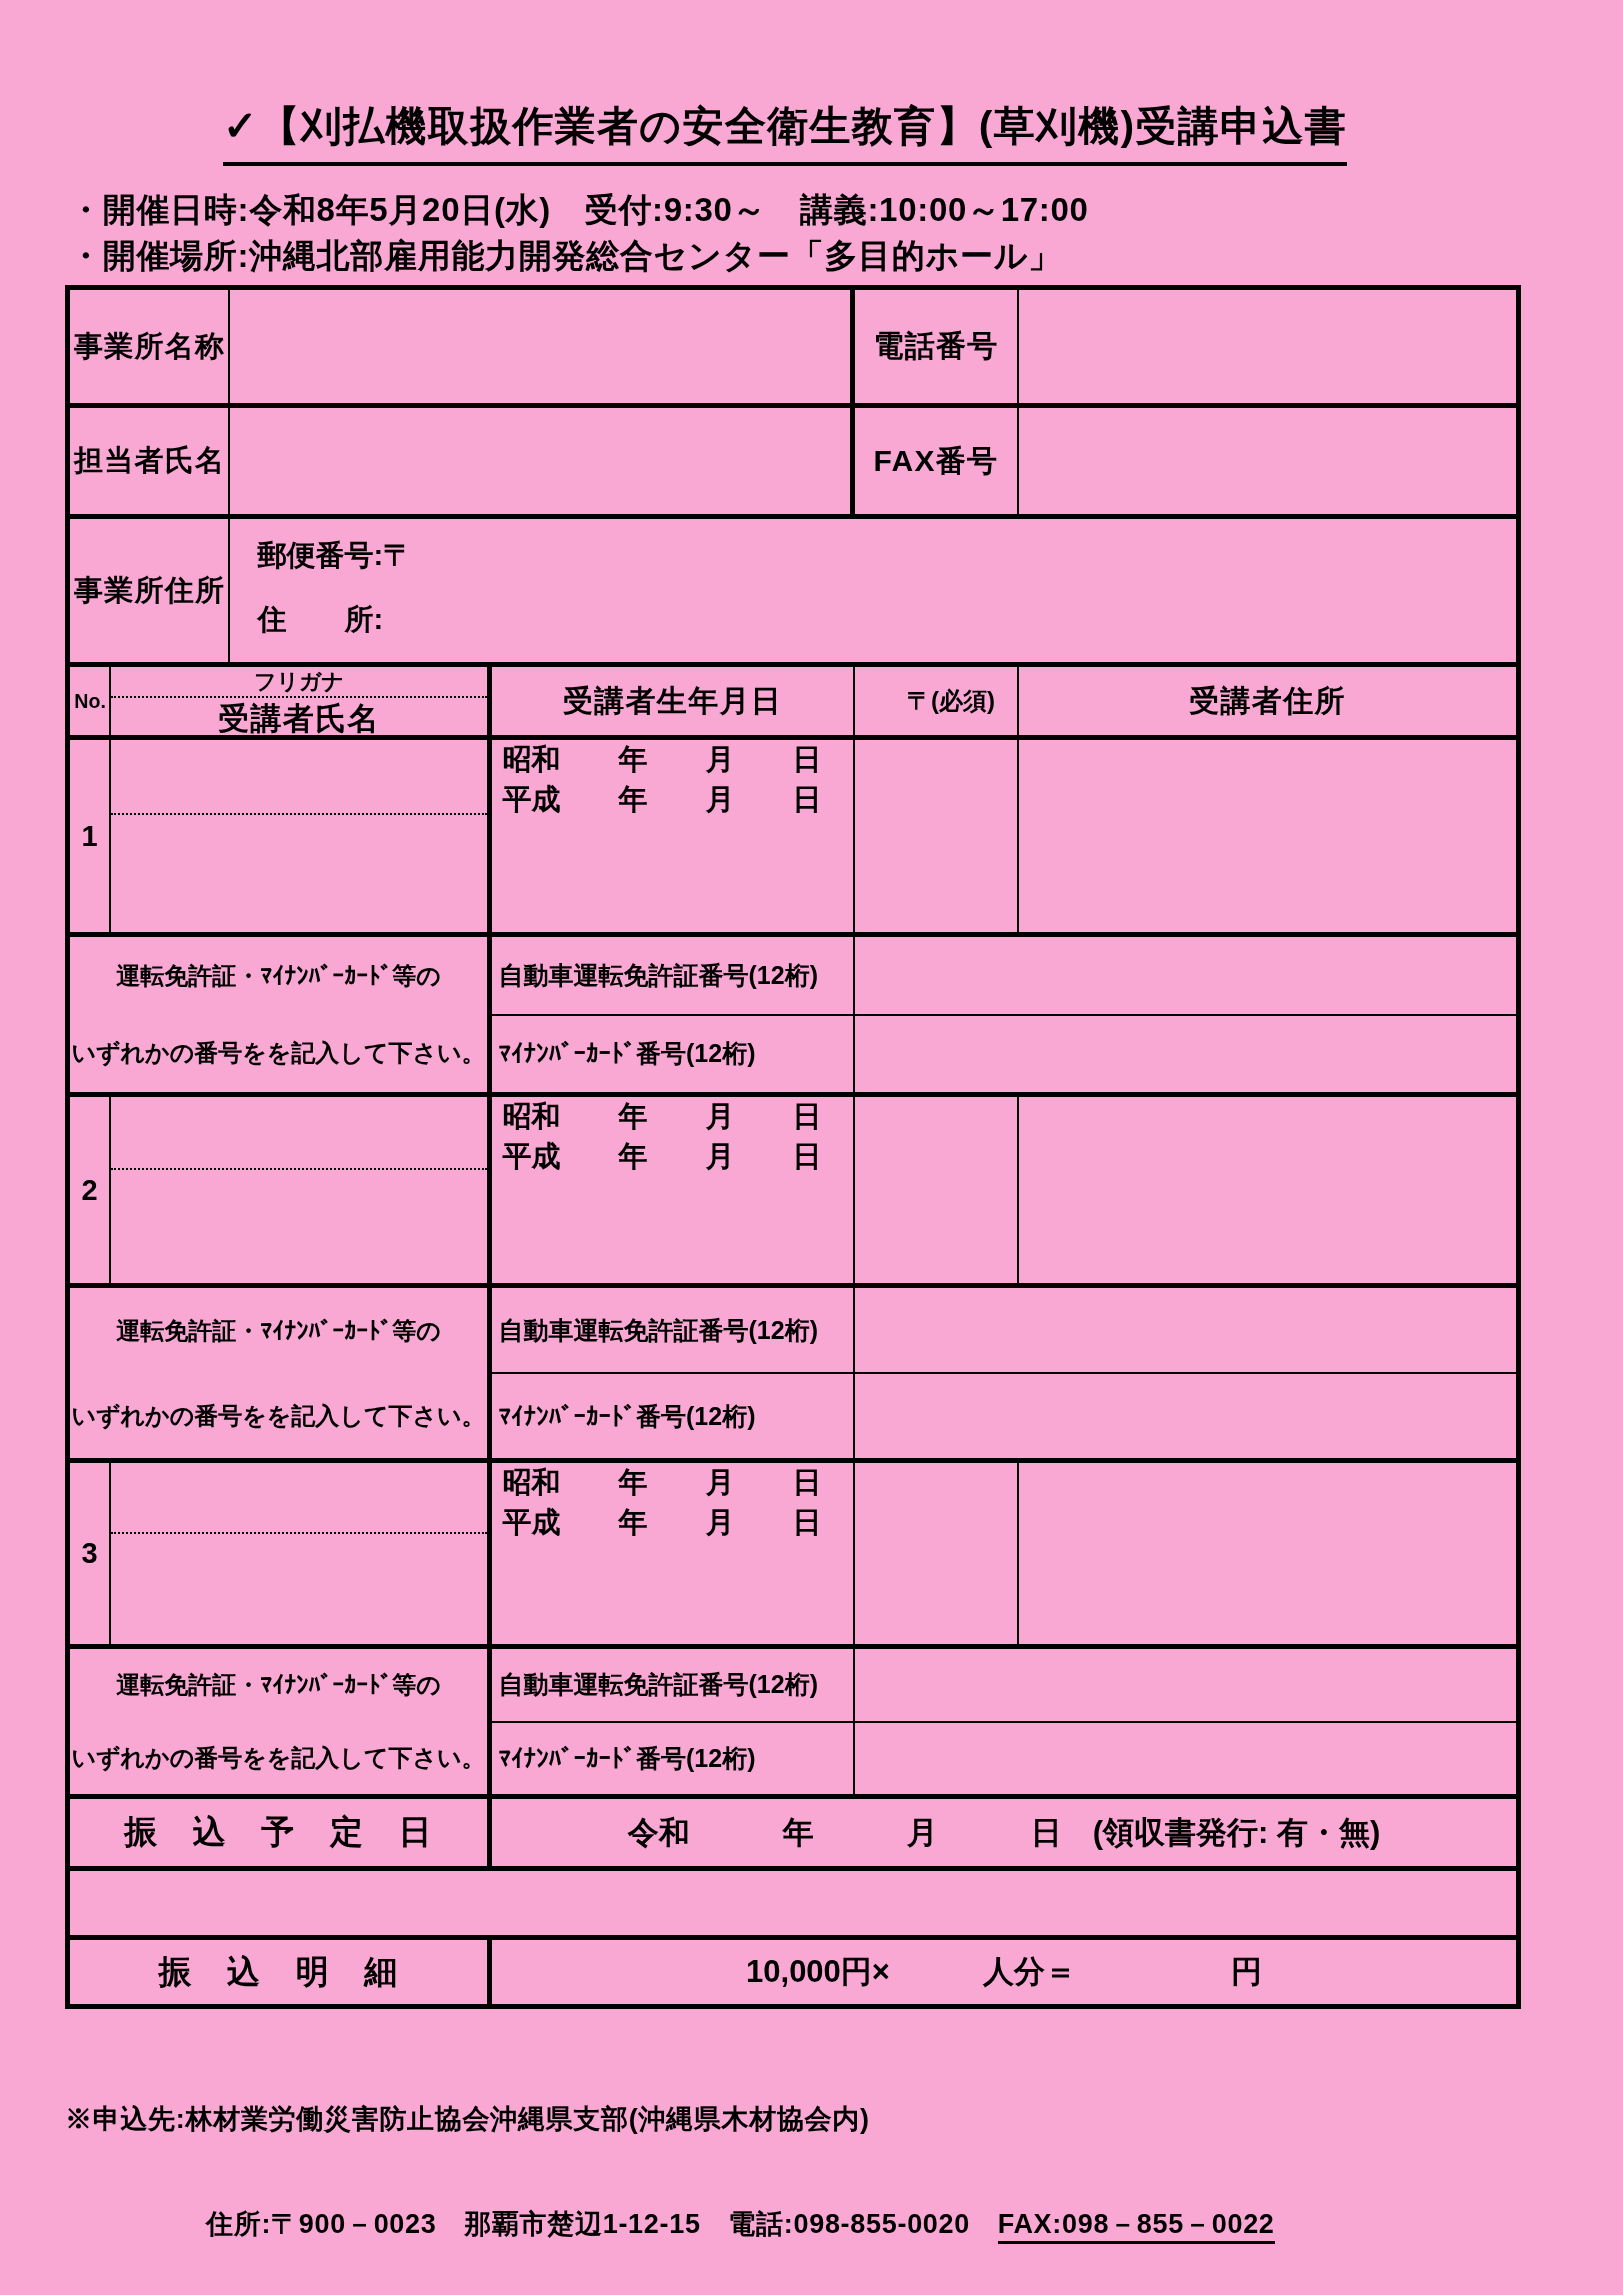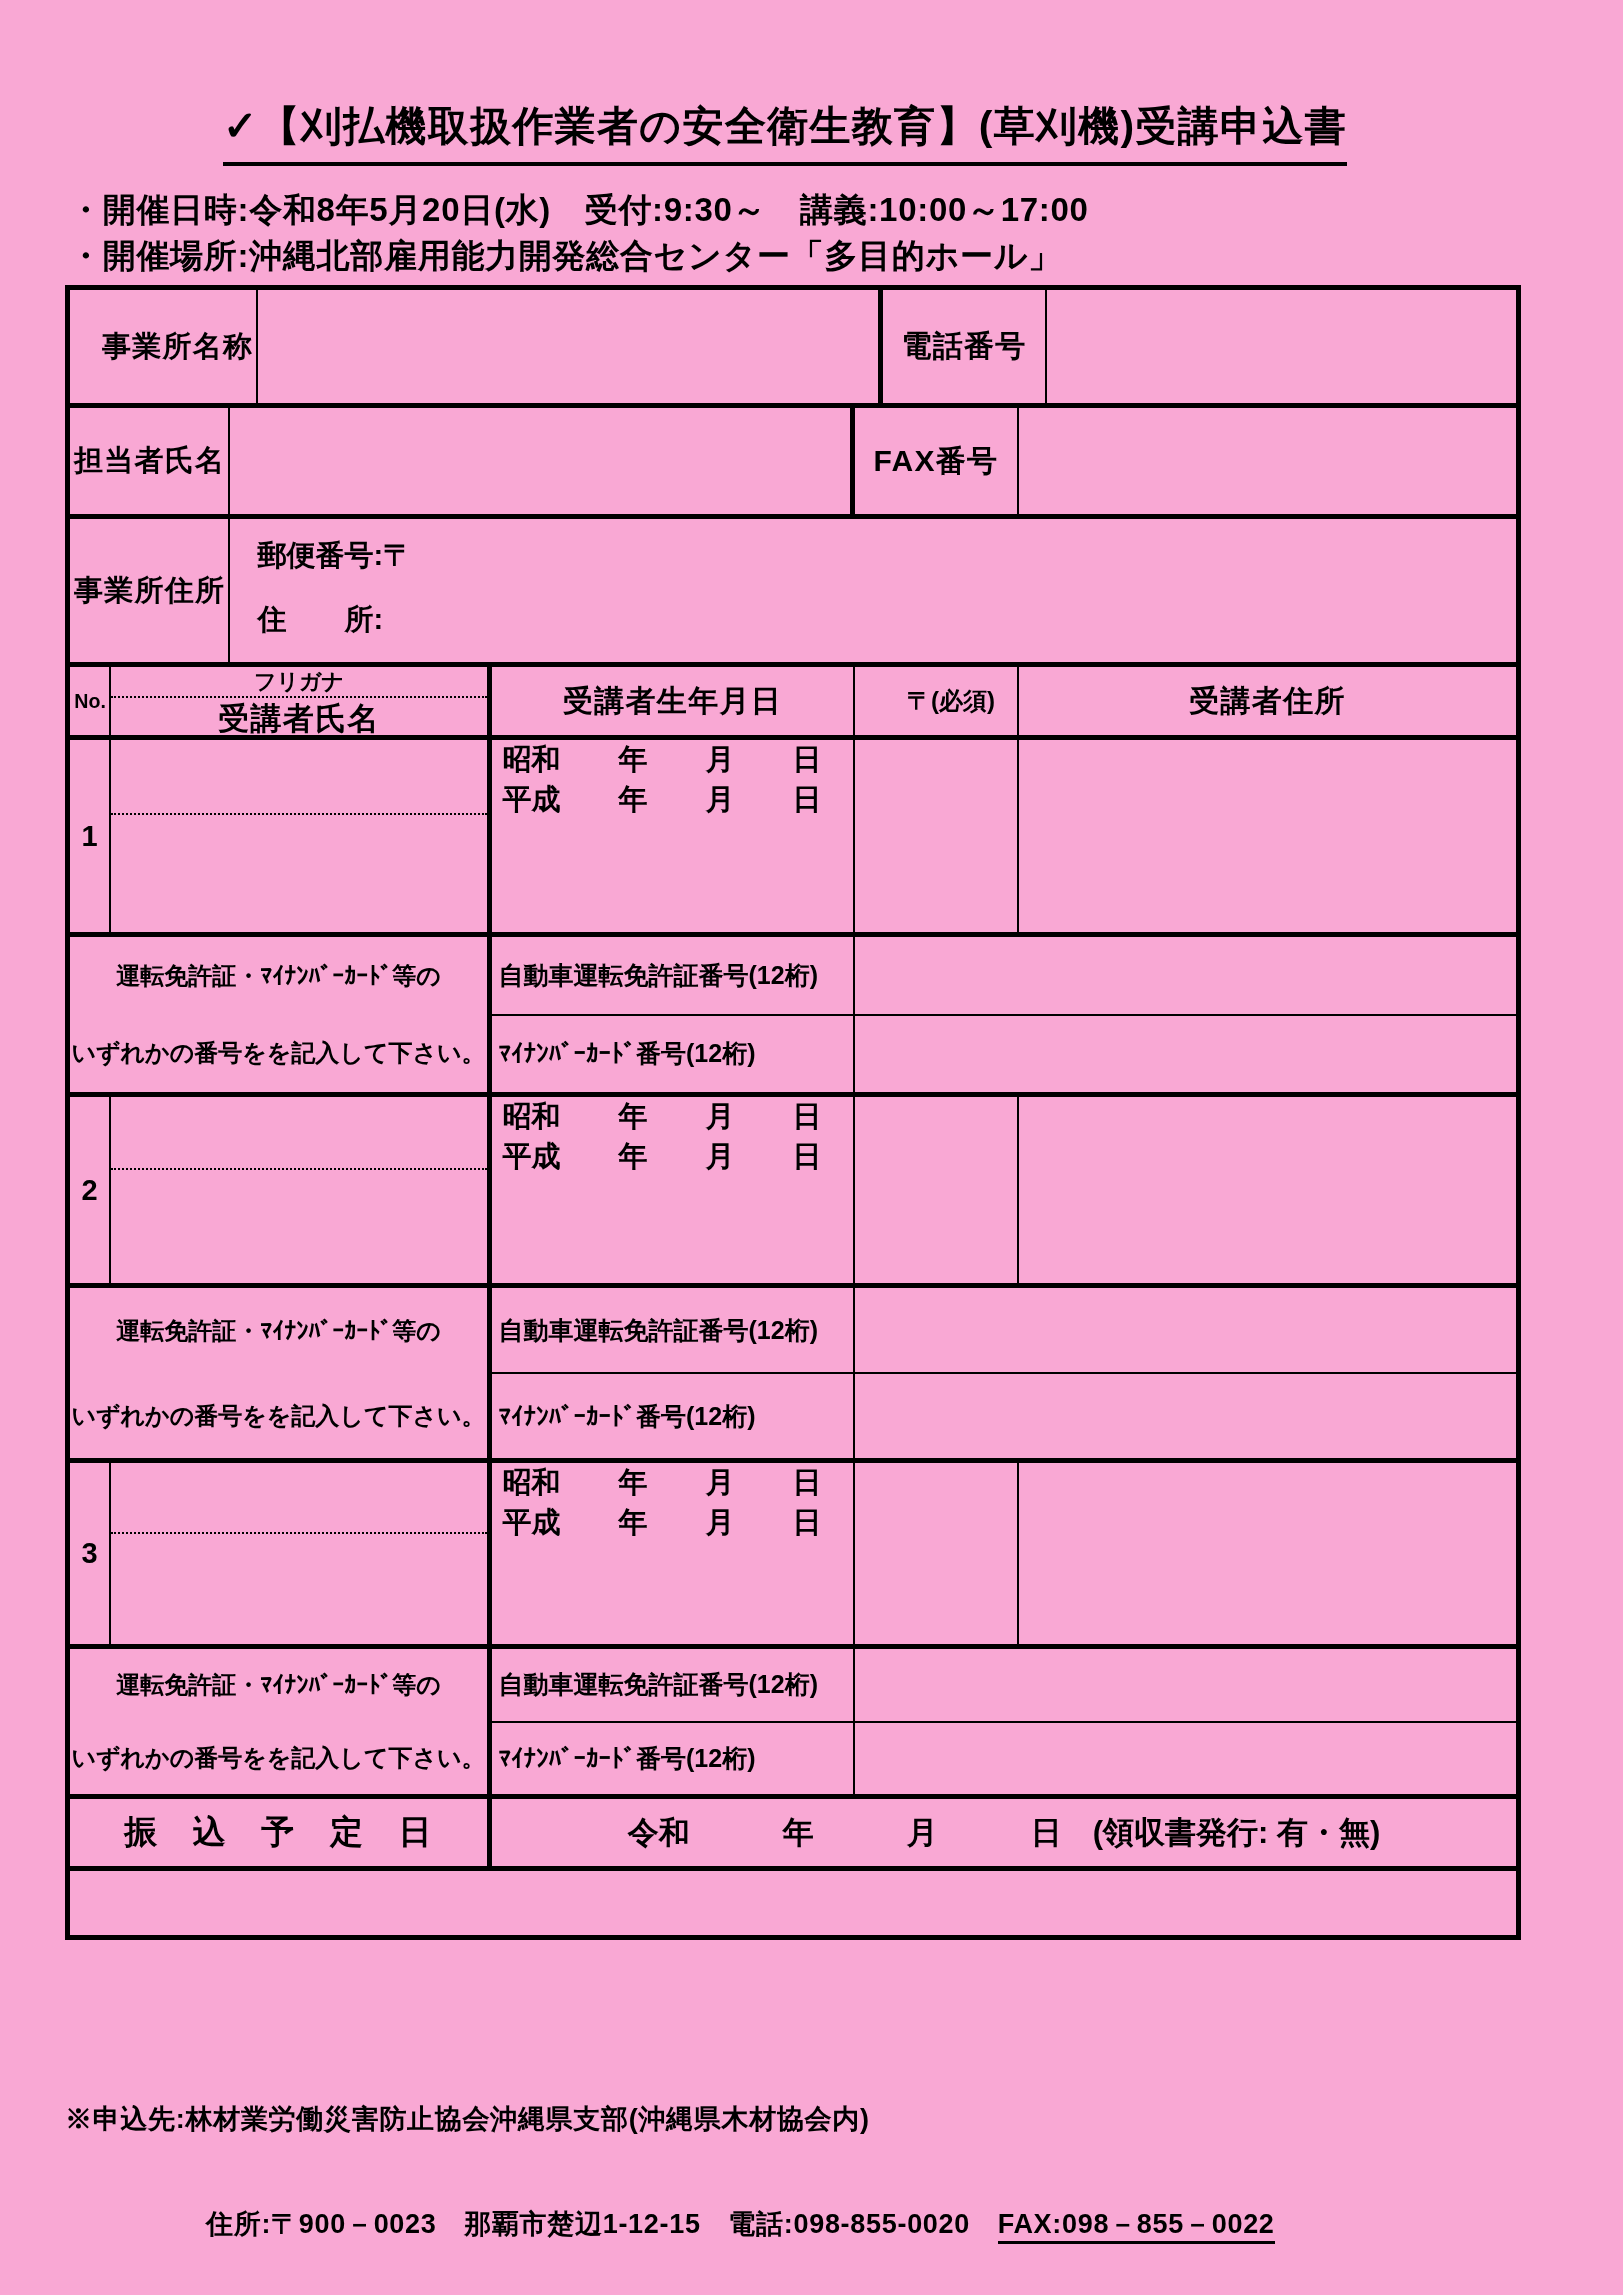--- a/index.html
+++ b/index.html
@@ -12,21 +12,21 @@
   .title-wrap { position:absolute; top:99px; left:0; width:1570px; text-align:center; }
   .title-text { display:inline-block; font-size:41px; letter-spacing:1.3px;
     border-bottom:4.6px solid #000; padding-bottom:7.9px; }
   .meta { position:absolute; left:69px; font-size:33px; letter-spacing:0.7px; white-space:pre; }
   .meta1 { top:188px; }
   .meta2 { top:234px; }
 
   
   .ftable { position:absolute; left:65px; top:285px; width:1446px; border:5.2px solid #000; }
   .trow { display:flex; box-sizing:border-box; border-top:5.2px solid #000; width:100%; }
-  .trow.first { border-top:none;margin-left:28px; }
+  .trow.first { border-top:none; }
   .h172{height:113px}.h170{height:111px}.h227{height:148px}.h111{height:73px}
   .h301{height:197px}.h244{height:160px}.h292{height:191px}.h268{height:175px}
   .h284{height:186px}.h230{height:150px}.h110{height:72px}.h105{height:69px}
 
   .cell { box-sizing:border-box; border-right:2.6px solid #000;
     display:flex; align-items:center; overflow:hidden; }
   .cell.thick { border-right-width:5.2px; }
   .cell.fill { flex:1; border-right:none; }
   .w245{width:160px}.w955{width:625px}.w250{width:164px}
   .w63{width:41px}.w582{width:381px}.w555{width:363px}.w645{width:422px}
@@ -214,20 +214,24 @@
 
     <div class="trow h110">
       <div class="cell w645 thick pay-lab">振　込　予　定　日</div>
       <div class="cell fill pay-val">令和　　　年　　　月　　　日　(領収書発行: 有・無)</div>
     </div>
 
     <div class="trow h105">
       <div class="cell fill pay-val"></div>
     </div>
 
+    <div class="trow h105">
+      <div class="cell w645 thick pay-lab">振　込　明　細</div>
+      <div class="cell fill pay-val">10,000円×　　　人分＝　　　　　円</div>
+    </div>
 
   </div>
 
   <div class="footnotes">
     <div>※申込先:林材業労働災害防止協会沖縄県支部(沖縄県木材協会内)</div>
     <div class="fn-indent2"><span>住所:〒900－0023　那覇市楚辺1-12-15　電話:098-855-0020　</span><span class="fax-underline">FAX:098－855－0022</span></div>
     
     
     
   </div>

